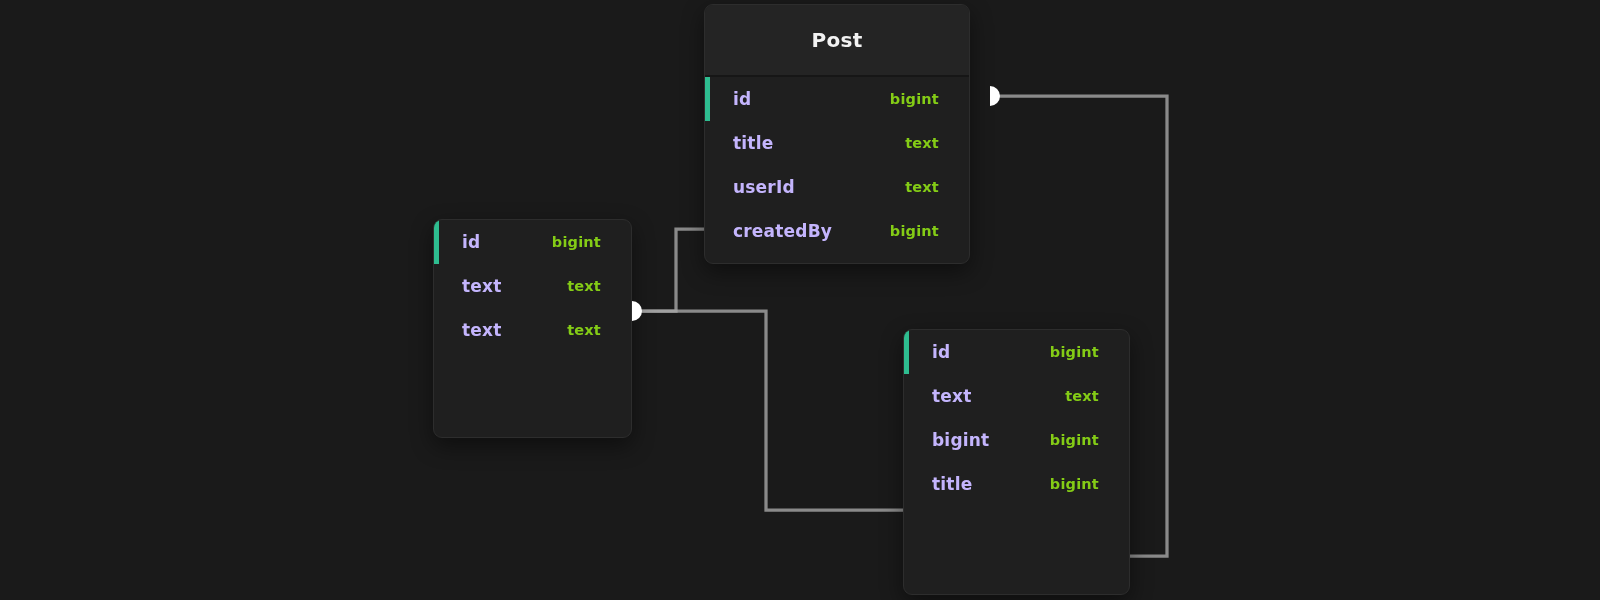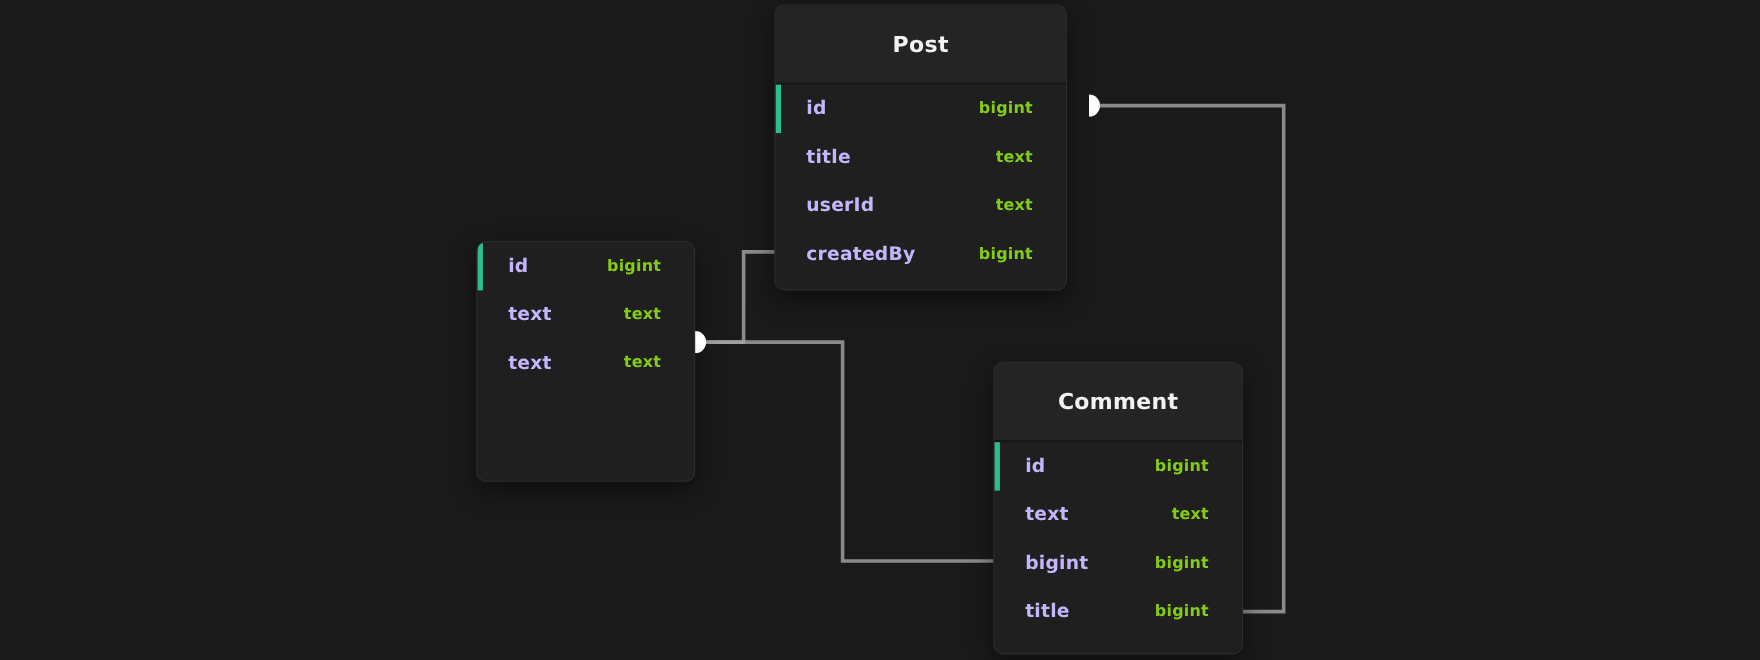--- a/index.html
+++ b/index.html
@@ -142,21 +142,20 @@
     <span class="col-type">text</span>
   </div>
         <div class="row">
 
     <span class="col-name">text</span>
     <span class="col-type">text</span>
   </div>
       </div>
   </div>
     <div class="table" style="left: 903px; top: 329px; width: 227px; height: 266px;">
-    <div class="tbl-title">Comment</div>
     <div class="tbl-rows">
         <div class="row pk">
     <span class="pk-bar" style="background: rgb(46, 189, 144);"></span>
     <span class="col-name">id</span>
     <span class="col-type">bigint</span>
   </div>
         <div class="row">
 
     <span class="col-name">text</span>
     <span class="col-type">text</span>

